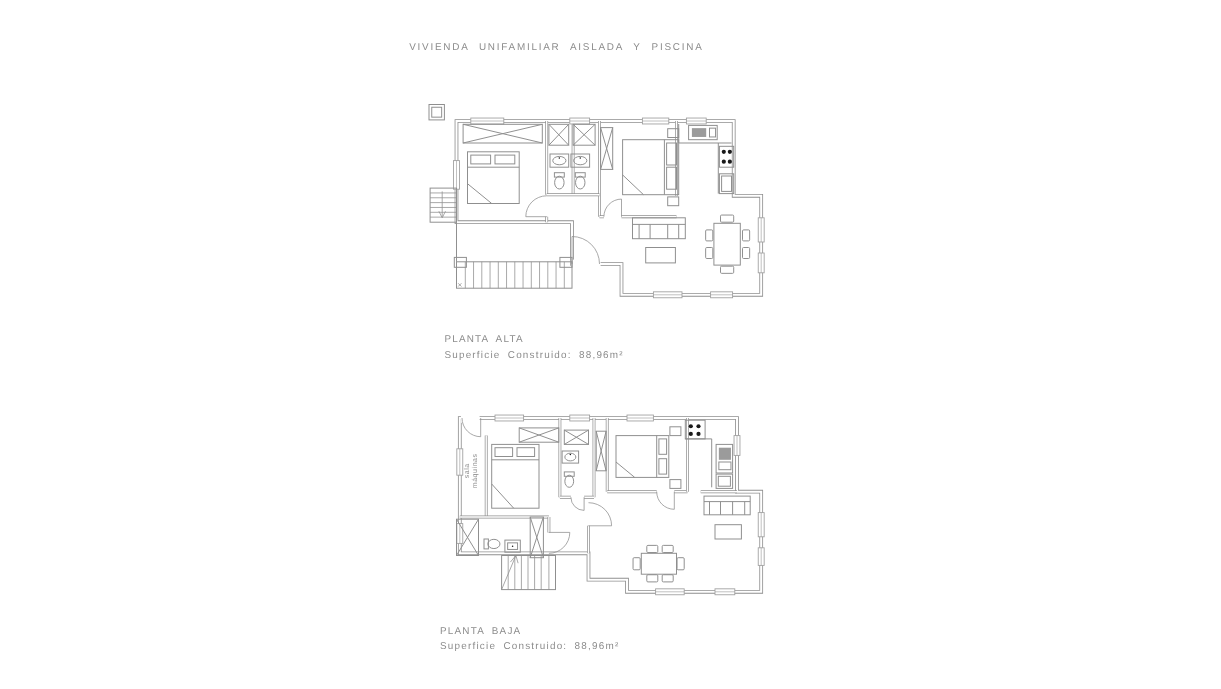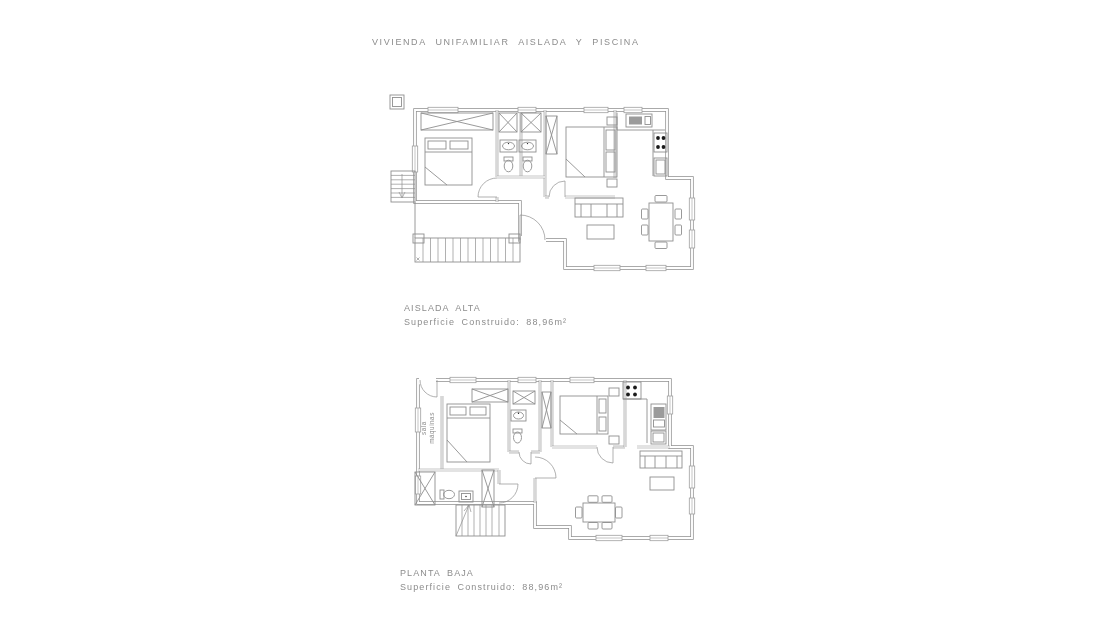--- a/index.html
+++ b/index.html
@@ -181,21 +181,21 @@
     </g>
 
     <g>
       <rect class="f" x="391" y="171" width="24" height="31"></rect>
       <path class="fl" d="M391,175.4 H415 M391,179.8 H415 M391,184.2 H415 M391,188.6 H415 M391,193 H415 M391,197.4 H415"></path>
       <path class="fl" d="M402,174 V197 M399,192 L402,198 M405,192 L402,198"></path>
     </g>
   </svg>
 
   <div class="caption" style="left:404px;top:301px">
-    <div>AISLADA ALTA</div>
+    <div>PLANTA ALTA</div>
     <div><span>Superficie Construido:</span> <span>88,96m²</span></div>
   </div>
 
   <svg class="plan" viewBox="385 368 330 200" style="left:385px;top:368px;width:330px;height:200px">
 
     <g>
       <path class="wo" d="M418,380 H670 V447 H692 V538 H570 V527 H535 V503 H418 Z"></path>
       <path class="wi" d="M418,380 H670 V447 H692 V538 H570 V527 H535 V503 H418 Z"></path>
     </g>
 

